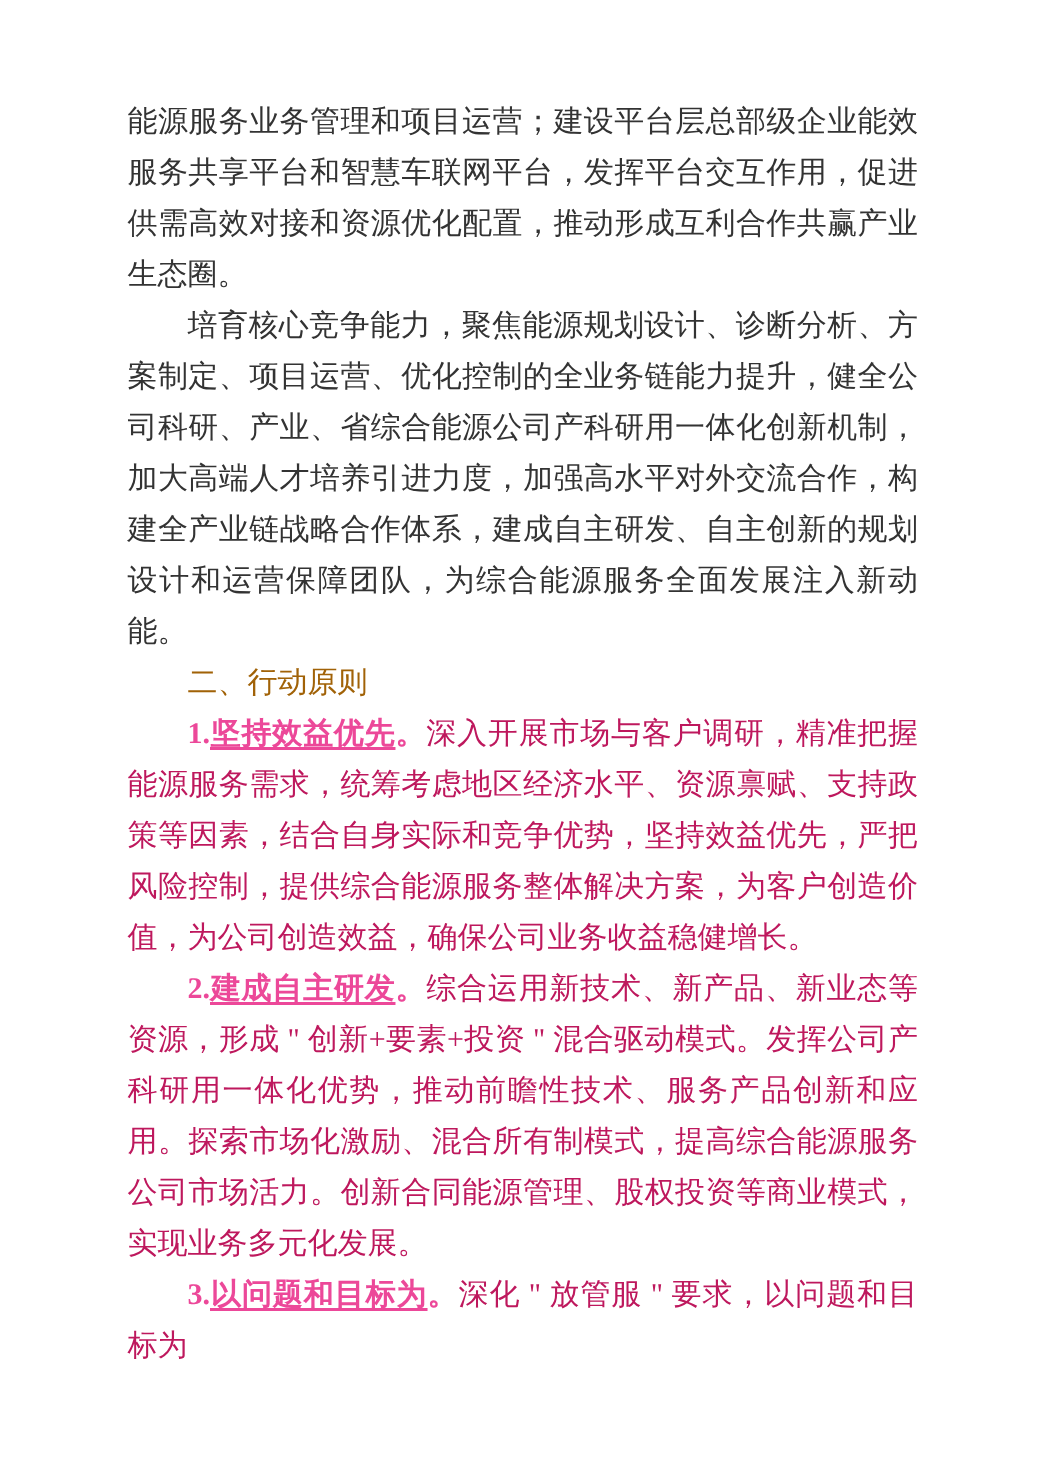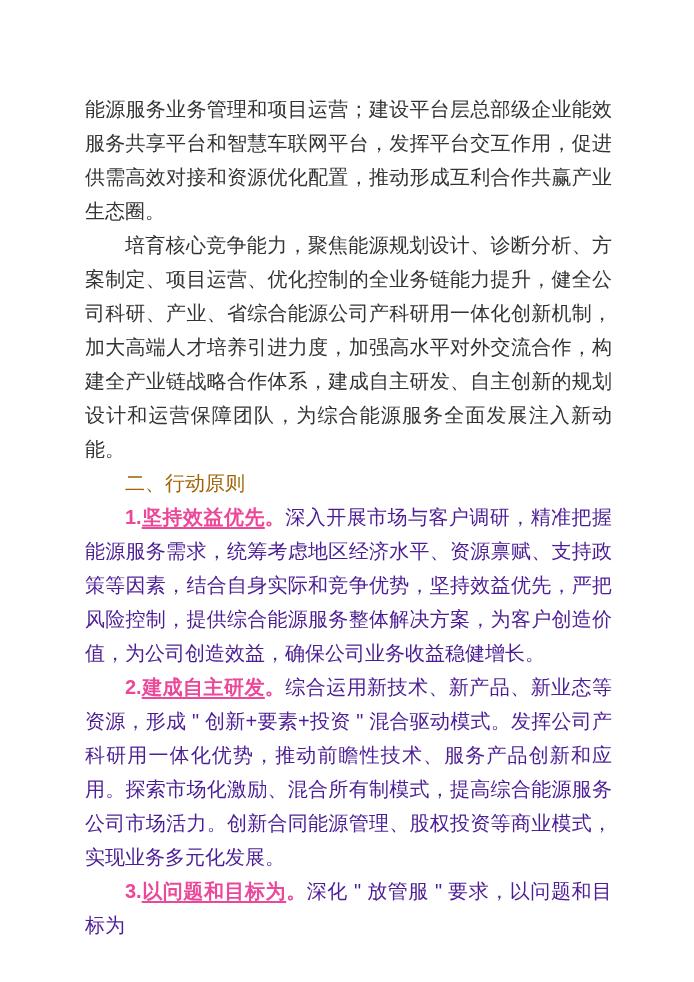--- a/index.html
+++ b/index.html
@@ -10,50 +10,51 @@
   body {
     width: 694px;
     height: 982px;
     overflow: hidden;
   }
   .page {
     box-sizing: border-box;
     width: 694px;
     height: 848px;
     background: #ffffff;
-    padding: 92px 82px 0 85px;
+    padding: 64px 82px 0 85px;
   }
   .para {
     margin: 0;
     font-family: "Liberation Sans", sans-serif;
     font-size: 20px;
     line-height: 34px;
     color: #333333;
     text-align: justify;
     text-justify: inter-character;
     word-break: break-all;
   }
   .para.indent {
     text-indent: 2em;
+    font-family: Liberation Serif, serif;
   }
   .para.heading {
     text-align: left;
     color: #a16207;
   }
   .lead {
     font-weight: bold;
     color: #ec4899;
   }
   .lead .underline {
     text-decoration: underline;
     text-decoration-thickness: 1.5px;
     text-underline-offset: 3px;
   }
   .body-text {
-    color: #4c1d95;
+    color: #be185d;
   }
 </style>
 </head>
 <body>
 
 <main class="page">
   <div id="doc-column">
       <p class="para body">能源服务业务管理和项目运营；建设平台层总部级企业能效服务共享平台和智慧车联网平台，发挥平台交互作用，促进供需高效对接和资源优化配置，推动形成互利合作共赢产业生态圈。</p>
       <p class="para body indent">培育核心竞争能力，聚焦能源规划设计、诊断分析、方案制定、项目运营、优化控制的全业务链能力提升，健全公司科研、产业、省综合能源公司产科研用一体化创新机制，加大高端人才培养引进力度，加强高水平对外交流合作，构建全产业链战略合作体系，建成自主研发、自主创新的规划设计和运营保障团队，为综合能源服务全面发展注入新动能。</p>
       <p class="para heading indent">二、行动原则</p>

